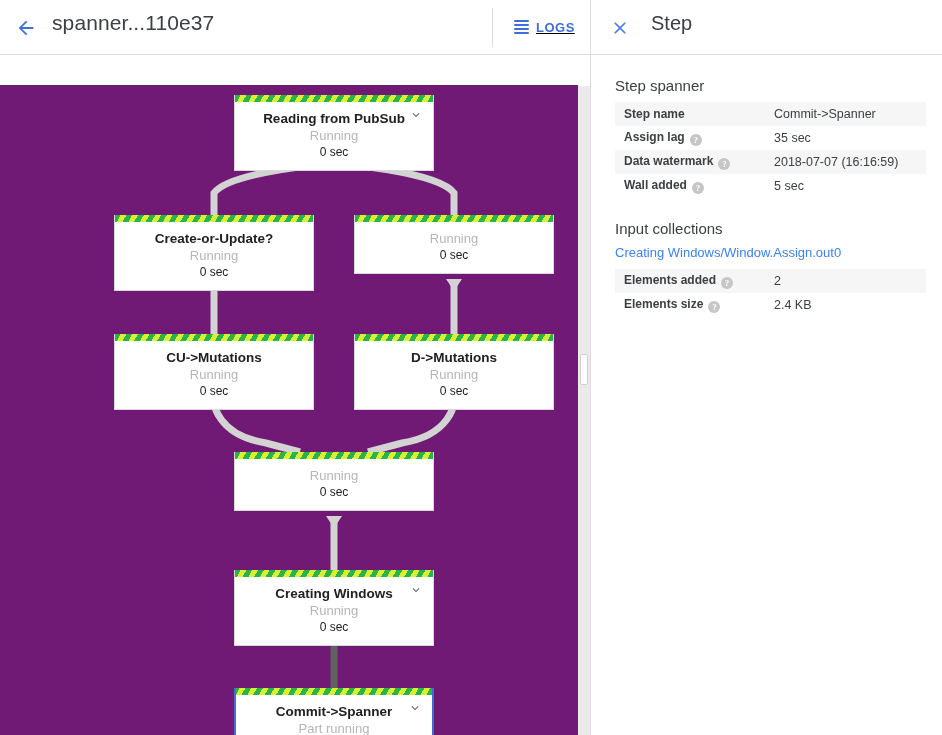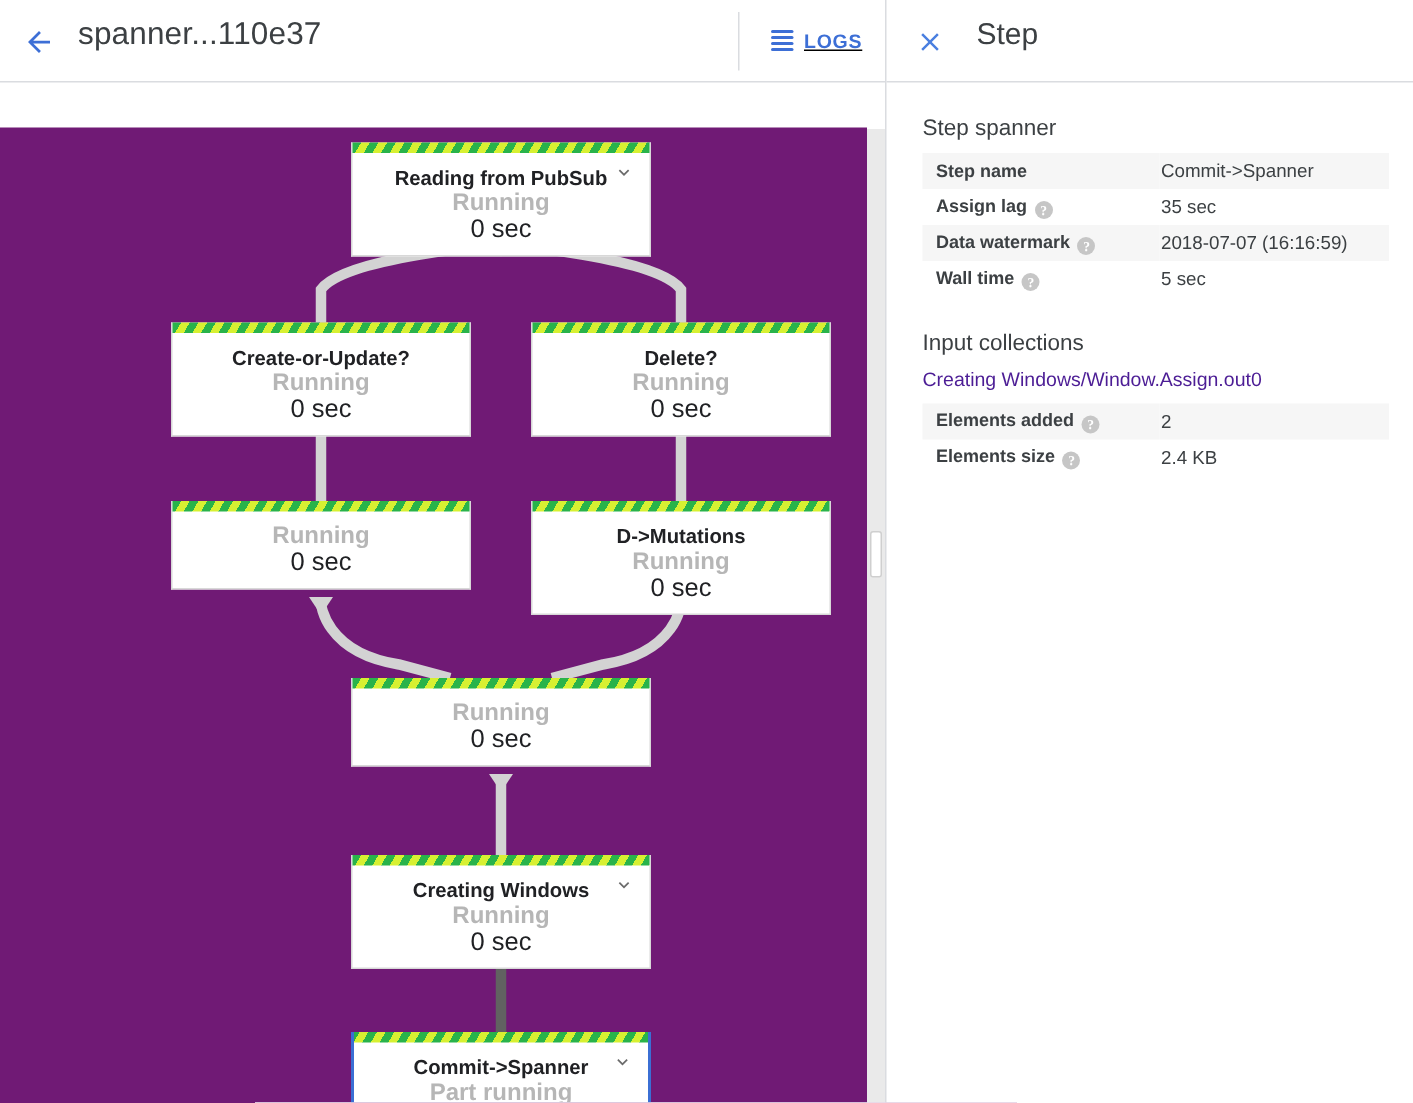--- a/index.html
+++ b/index.html
@@ -139,27 +139,26 @@
     text-align: center;
     position: relative;
   }
   .node-name {
     font-size: 13.5px;
     font-weight: bold;
     color: #202124;
     line-height: 17px;
   }
   .node-status {
-    font-size: 16px;
+    font-size: 13px;
     color: #b6b6b6;
     line-height: 17px;
-    font-weight: bold;
   }
   .node-time {
-    font-size: 17px;
+    font-size: 12px;
     color: #202124;
     line-height: 17px;
   }
   .node-chevron {
     position: absolute;
     right: 10px;
     top: 6px;
     width: 14px;
     height: 14px;
     cursor: pointer;
@@ -271,21 +270,21 @@
     color: #ffffff;
     font-size: 9px;
     font-weight: bold;
     line-height: 12px;
     text-align: center;
     cursor: pointer;
     font-family: "Liberation Serif", serif;
   }
   #collection-name {
     font-size: 13px;
-    color: #4c1d95;
+    color: #3b82f6;
     padding: 0 0 9px 24px;
   }
 </style>
 </head>
 <body>
 
 <div id="root">
 
   <div id="left-pane">
 
@@ -354,28 +353,28 @@
             <div class="node-stripe"></div>
             <div class="node-body">
               <div class="node-name">Create-or-Update?</div>
               <div class="node-status">Running</div>
               <div class="node-time">0 sec</div>
             </div>
           </div>
           <div class="node" style="left: 354px; top: 130px; width: 200px;">
             <div class="node-stripe"></div>
             <div class="node-body">
-              <div class="node-name">Delete?</div>
               <div class="node-status">Running</div>
               <div class="node-time">0 sec</div>
             </div>
           </div>
           <div class="node" style="left: 114px; top: 249px; width: 200px;">
             <div class="node-stripe"></div>
             <div class="node-body">
+              <div class="node-name">CU-&gt;Mutations</div>
               <div class="node-status">Running</div>
               <div class="node-time">0 sec</div>
             </div>
           </div>
           <div class="node" style="left: 354px; top: 249px; width: 200px;">
             <div class="node-stripe"></div>
             <div class="node-body">
               <div class="node-name">D-&gt;Mutations</div>
               <div class="node-status">Running</div>
               <div class="node-time">0 sec</div>
@@ -439,21 +438,21 @@
           </tr>
           <tr class="kv-row">
             <td class="kv-key"><span>Assign lag</span><span class="help-icon">?</span></td>
             <td class="kv-val">35 sec</td>
           </tr>
           <tr class="kv-row shaded">
             <td class="kv-key"><span>Data watermark</span><span class="help-icon">?</span></td>
             <td class="kv-val">2018-07-07 (16:16:59)</td>
           </tr>
           <tr class="kv-row">
-            <td class="kv-key"><span>Wall time</span><span class="help-icon">?</span></td>
+            <td class="kv-key"><span>Wall added</span><span class="help-icon">?</span></td>
             <td class="kv-val">5 sec</td>
           </tr>
         </tbody>
     </table>
 
     <div id="input-collections-heading" class="section-heading">Input collections</div>
     <div id="collection-name">Creating Windows/Window.Assign.out0</div>
     <table class="kv-table" id="input-collections-table">
       <tbody id="input-collections-body">
           <tr class="kv-row shaded">

